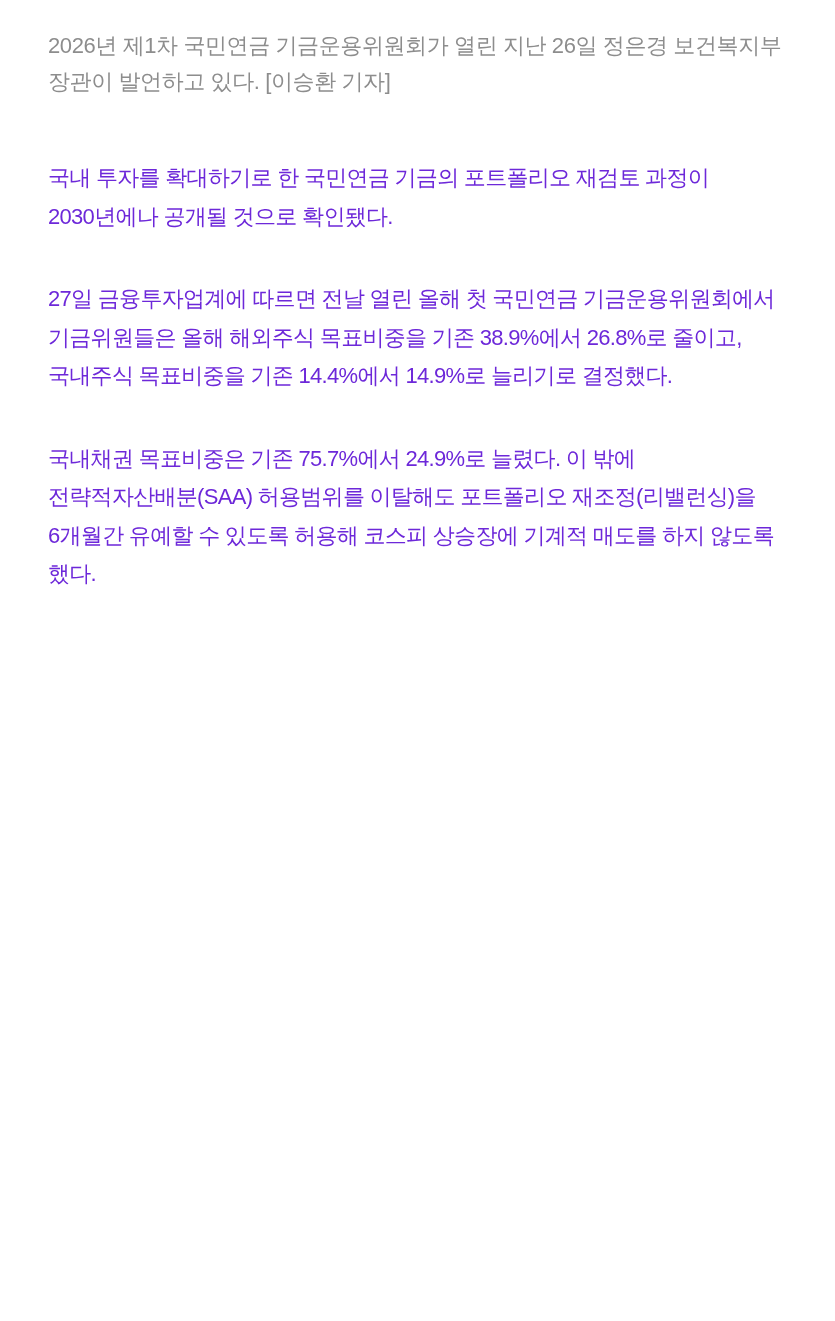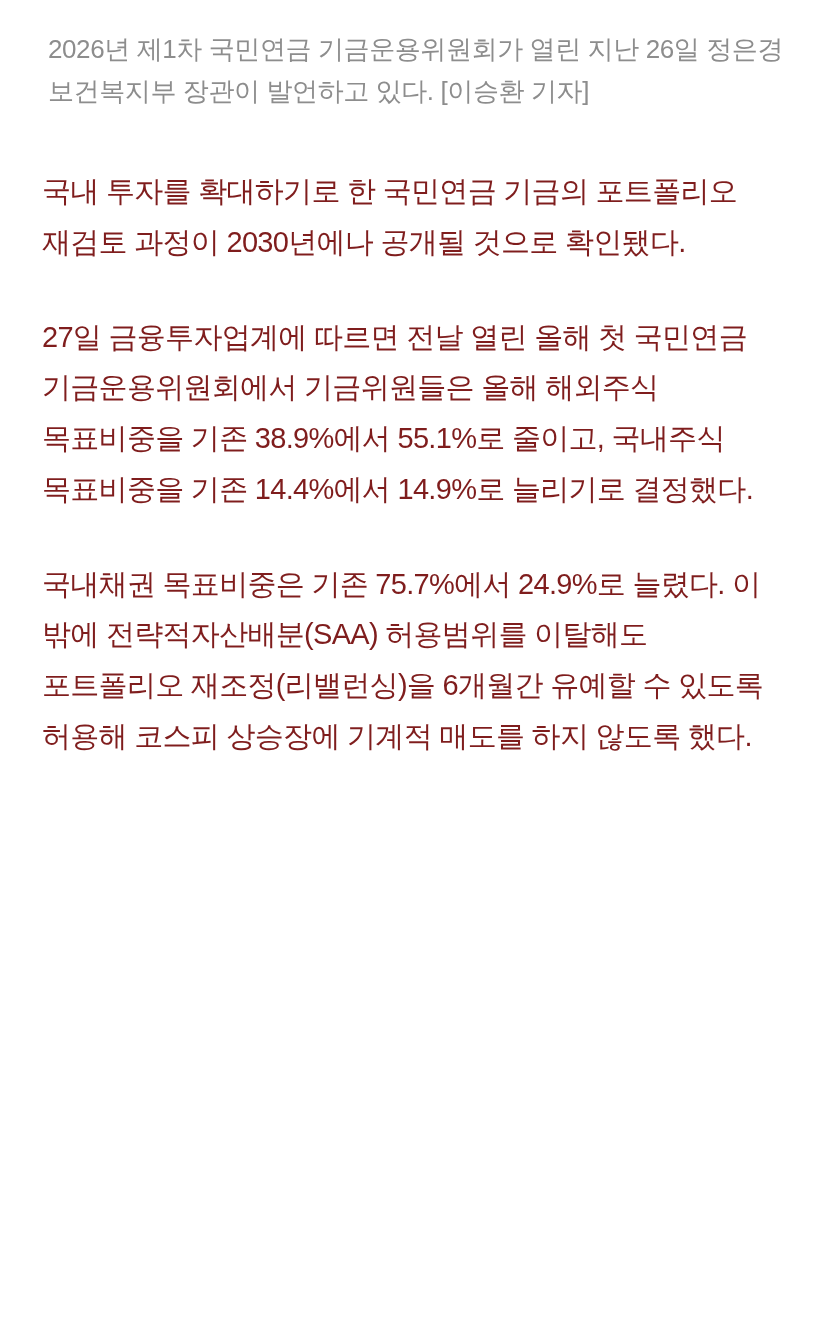--- a/index.html
+++ b/index.html
@@ -21,34 +21,34 @@
   }
   .top-strip {
     width: 100%;
     height: 12px;
     background: #ffffff;
   }
   .caption {
     margin: 0;
     padding: 16px 40px 0 48px;
     color: #8d8d8d;
-    font-size: 26px;
+    font-size: 22px;
     line-height: 1.62;
     letter-spacing: -0.4px;
     text-align: left;
     font-weight: 400;
   }
   .body-wrap {
     padding: 0 36px 0 30px;
   }
   p.para {
-    margin: 12px;
+    margin: 18px;
     padding: 0;
-    color: #7f1d1d;
-    font-size: 29px;
+    color: #6d28d9;
+    font-size: 22px;
     line-height: 1.75;
     letter-spacing: -0.7px;
     word-break: keep-all;
     font-weight: 400;
   }
   p.para + p.para {
     margin-top: 44px;
   }
   .spacer-first {
     height: 42px;
@@ -61,19 +61,19 @@
 
   <div class="top-strip"></div>
 
   <div class="caption">2026년 제1차 국민연금 기금운용위원회가 열린 지난 26일 정은경 보건복지부 장관이 발언하고 있다. [이승환 기자]</div>
 
   <div class="body-wrap">
     <div class="spacer-first"></div>
 
     <p class="para">국내 투자를 확대하기로 한 국민연금 기금의 포트폴리오 재검토 과정이 2030년에나 공개될 것으로 확인됐다.</p>
 
-    <p class="para">27일 금융투자업계에 따르면 전날 열린 올해 첫 국민연금 기금운용위원회에서 기금위원들은 올해 해외주식 목표비중을 기존 38.9%에서 55.1%로 줄이고, 국내주식 목표비중을 기존 14.4%에서 14.9%로 늘리기로 결정했다.</p>
+    <p class="para">27일 금융투자업계에 따르면 전날 열린 올해 첫 국민연금 기금운용위원회에서 기금위원들은 올해 해외주식 목표비중을 기존 38.9%에서 26.8%로 줄이고, 국내주식 목표비중을 기존 14.4%에서 14.9%로 늘리기로 결정했다.</p>
 
     <p class="para">국내채권 목표비중은 기존 75.7%에서 24.9%로 늘렸다. 이 밖에 전략적자산배분(SAA) 허용범위를 이탈해도 포트폴리오 재조정(리밸런싱)을 6개월간 유예할 수 있도록 허용해 코스피 상승장에 기계적 매도를 하지 않도록 했다.</p>
 
   </div>
 
 </div>
 
 </body></html>

